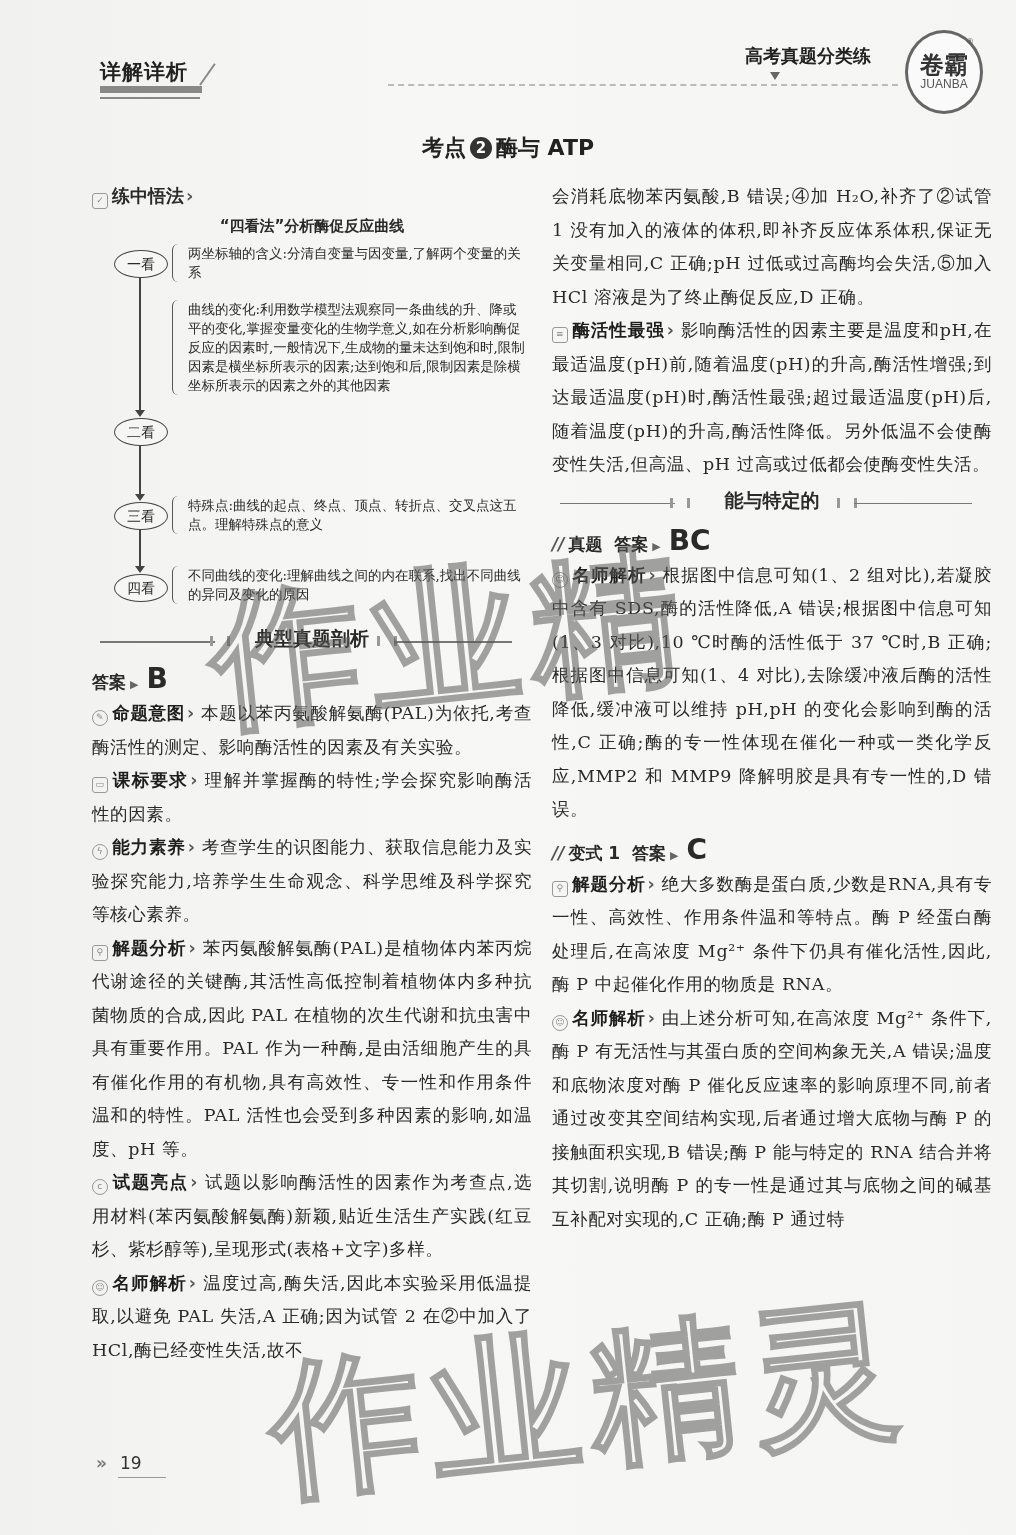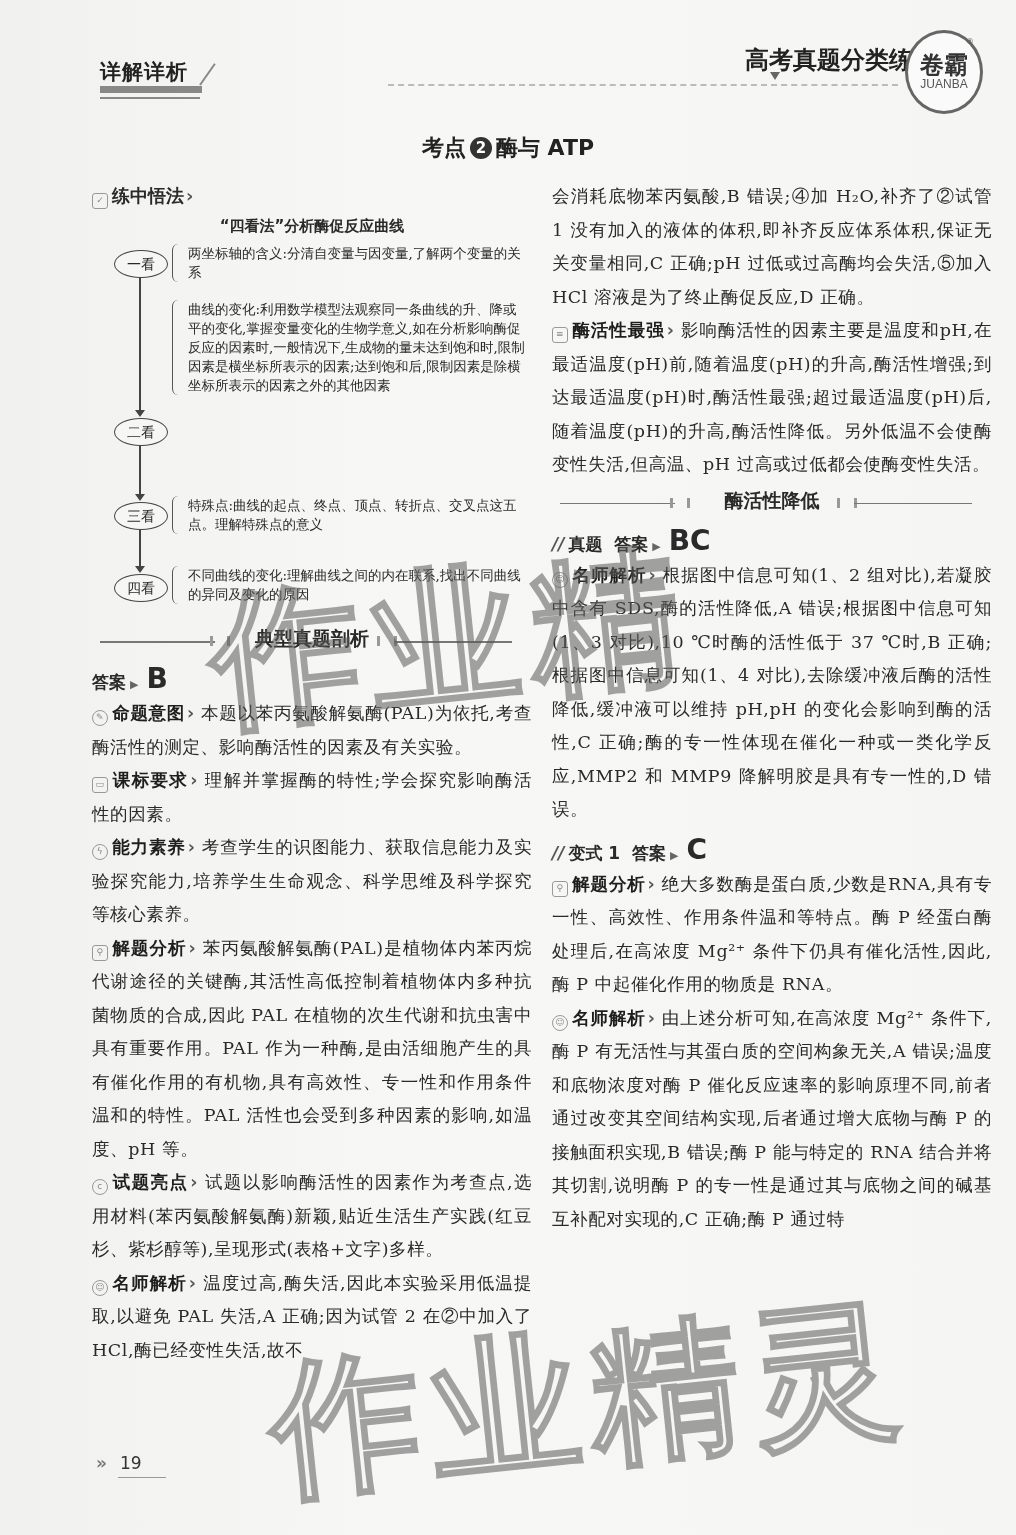--- a/index.html
+++ b/index.html
@@ -4,21 +4,21 @@
 <style>
   html,body{margin:0;padding:0;}
   body{width:1016px;height:1535px;background:#f4f4f2;position:relative;overflow:hidden;font-family:"DejaVu Serif","Liberation Serif",serif;color:#2a2a2a;}
   .page{position:absolute;left:0;top:0;width:1016px;height:1535px;background:linear-gradient(90deg,#f1f1ef 0%,#f7f7f5 40%,#f5f5f3 100%);}
   
   .hdr-left{position:absolute;left:100px;top:58px;font-family:"DejaVu Sans","Liberation Sans",sans-serif;font-weight:bold;font-size:21px;color:#222;letter-spacing:1px;}
   .hdr-bar1{position:absolute;left:100px;top:86px;width:102px;height:7px;background:#888;}
   .hdr-bar2{position:absolute;left:100px;top:97px;width:100px;height:2px;background:#888;}
   .hdr-slash{position:absolute;left:200px;top:84px;width:26px;height:2px;background:#888;transform:rotate(-55deg);transform-origin:left center;}
   .hdr-dots2{position:absolute;left:388px;top:84px;width:510px;border-top:2px dashed #bbb;}
-  .hdr-right{position:absolute;left:745px;top:44px;font-family:"DejaVu Sans","Liberation Sans",sans-serif;font-weight:bold;font-size:24px;color:#222;}
+  .hdr-right{position:absolute;left:745px;top:44px;font-family:"DejaVu Sans","Liberation Sans",sans-serif;font-weight:bold;font-size:18px;color:#222;}
   .hdr-tri{position:absolute;left:770px;top:72px;width:0;height:0;border-left:5px solid transparent;border-right:5px solid transparent;border-top:8px solid #666;}
   .logo{position:absolute;left:905px;top:30px;width:72px;height:78px;border:3px solid #666;border-radius:50%;display:flex;flex-direction:column;align-items:center;justify-content:center;background:#fafafa;}
   .logo-main{font-family:"DejaVu Sans","Liberation Sans",sans-serif;font-weight:bold;font-size:24px;color:#333;line-height:24px;}
   .logo-sub{font-family:Liberation Sans, sans-serif;font-size:12px;color:#555;}
   .logo-reg{position:absolute;right:6px;top:4px;font-size:8px;color:#555;}
   
   .topic-title{position:absolute;left:0;width:1016px;top:133px;text-align:center;font-family:"DejaVu Sans","Liberation Sans",sans-serif;font-weight:bold;font-size:22px;color:#222;}
   .topic-num{display:inline-block;width:22px;height:22px;border-radius:50%;background:#333;color:#fff;font-size:15px;line-height:22px;text-align:center;vertical-align:2px;margin:0 4px;}
   
   .col{position:absolute;top:180px;width:440px;}
@@ -127,21 +127,21 @@
 
   <div class="col col-right">
     <p class="para">会消耗底物苯丙氨酸,B 错误;④加 H₂O,补齐了②试管 1 没有加入的液体的体积,即补齐反应体系体积,保证无关变量相同,C 正确;pH 过低或过高酶均会失活,⑤加入 HCl 溶液是为了终止酶促反应,D 正确。</p>
     <p class="para"><span class="tag-icon">≡</span><span class="tag">酶活性最强</span><span class="arrow">›</span><span>影响酶活性的因素主要是温度和pH,在最适温度(pH)前,随着温度(pH)的升高,酶活性增强;到达最适温度(pH)时,酶活性最强;超过最适温度(pH)后,随着温度(pH)的升高,酶活性降低。另外低温不会使酶变性失活,但高温、pH 过高或过低都会使酶变性失活。</span></p>
 
     <div class="divider">
       <div class="line" style="left:8px;width:115px"></div>
       <div class="marks" style="left:118px"></div>
       <div class="marks" style="left:285px"></div>
       <div class="line" style="left:302px;width:118px"></div>
-      <div class="label">酶活性降低</div>
+      <div class="label">能与特定的</div>
     </div>
 
     <div class="answer">
       <span class="slashes">//</span><span>真题</span>&nbsp;&nbsp;<span>答案</span><span class="tri">▶</span><span class="val">BC</span>
     </div>
     <p class="para"><span class="tag-icon round">☺</span><span class="tag">名师解析</span><span class="arrow">›</span><span>根据图中信息可知(1、2 组对比),若凝胶中含有 SDS,酶的活性降低,A 错误;根据图中信息可知(1、3 对比),10 ℃时酶的活性低于 37 ℃时,B 正确;根据图中信息可知(1、4 对比),去除缓冲液后酶的活性降低,缓冲液可以维持 pH,pH 的变化会影响到酶的活性,C 正确;酶的专一性体现在催化一种或一类化学反应,MMP2 和 MMP9 降解明胶是具有专一性的,D 错误。</span></p>
 
     <div class="answer">
       <span class="slashes">//</span><span>变式 1</span>&nbsp;&nbsp;<span>答案</span><span class="tri">▶</span><span class="val">C</span>
     </div>

